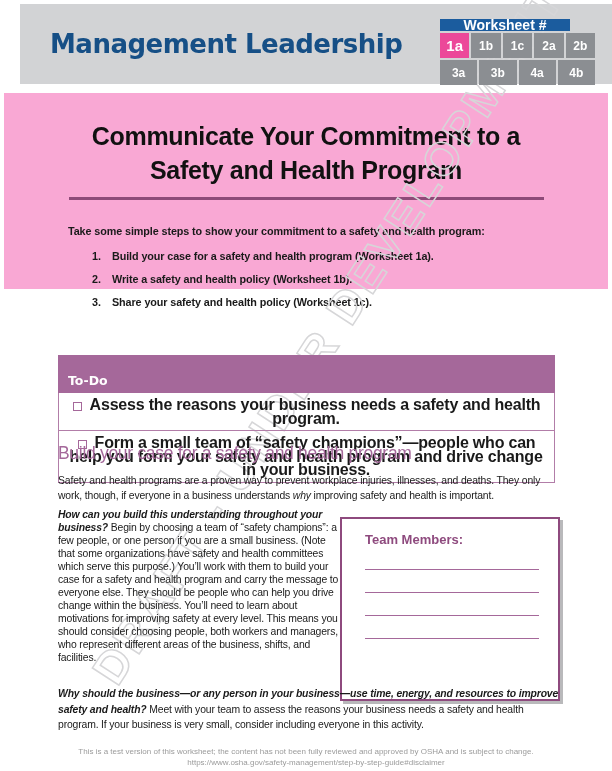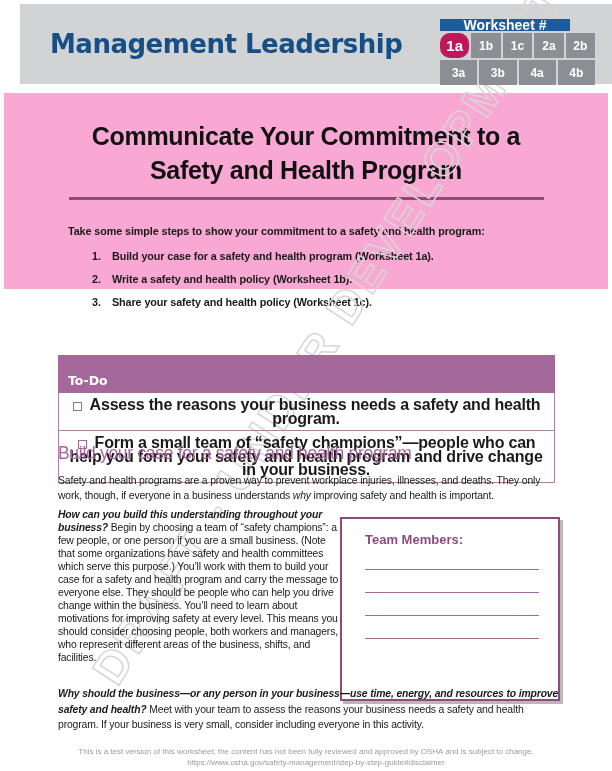--- a/index.html
+++ b/index.html
@@ -29,21 +29,21 @@
     font-size:14px; font-weight:bold; text-align:center; line-height:12px;
   }
   .wsn-row { display:flex; margin-top:2px; }
   .wsn-cell {
     width:38px; height:25px; margin-right:2px; background:#8b8e92;
     color:#fff; font-weight:bold; font-size:12px;
     display:flex; align-items:center; justify-content:center;
     cursor:default;
   }
   .wsn-cell:last-child { margin-right:8px; }
-  .wsn-cell.active { background:#be185d; font-size:15px;border-radius:10px; }
+  .wsn-cell.active { background:#ec4899; font-size:15px; }
   
   .pink-block {
     position:absolute; left:4px; top:93px; width:604px; height:196px;
     background:#f9a8d4;
   }
   .doc-title {
     width:500px; margin:26px auto 0; text-align:center;
     font-family:"Liberation Sans", sans-serif;
     font-weight:bold; font-size:25px; line-height:34px; color:#111;
     letter-spacing:-0.3px;

